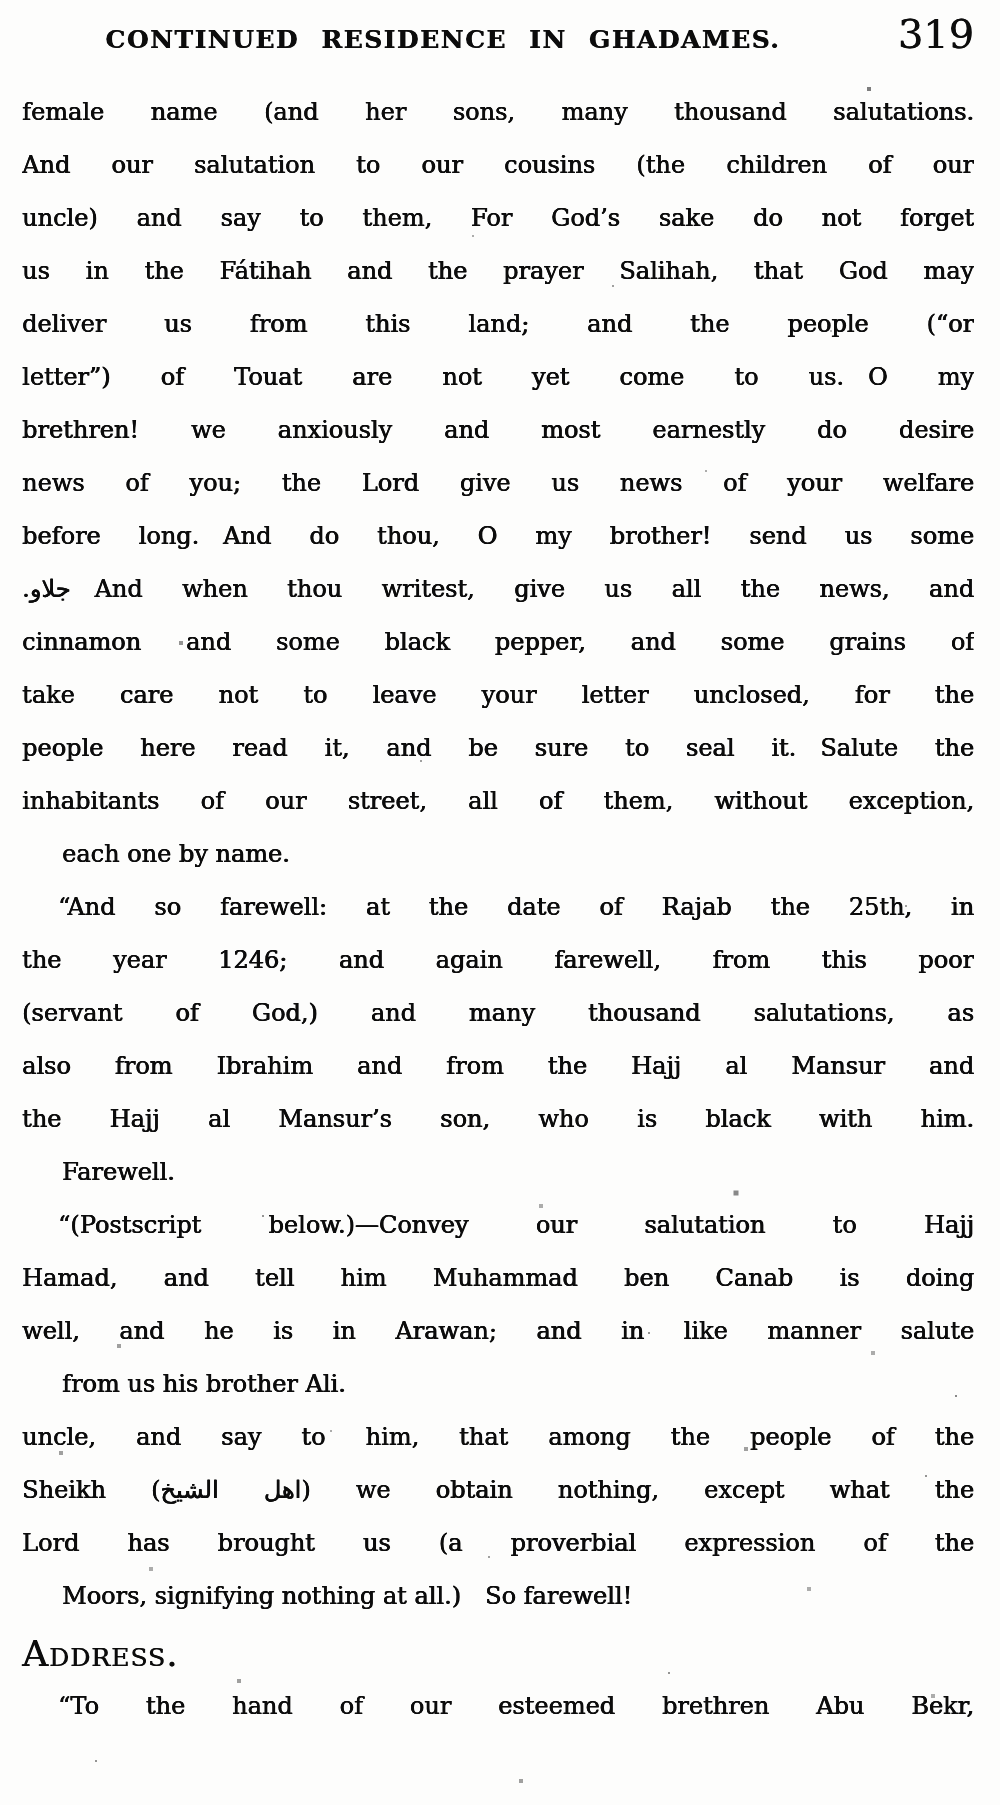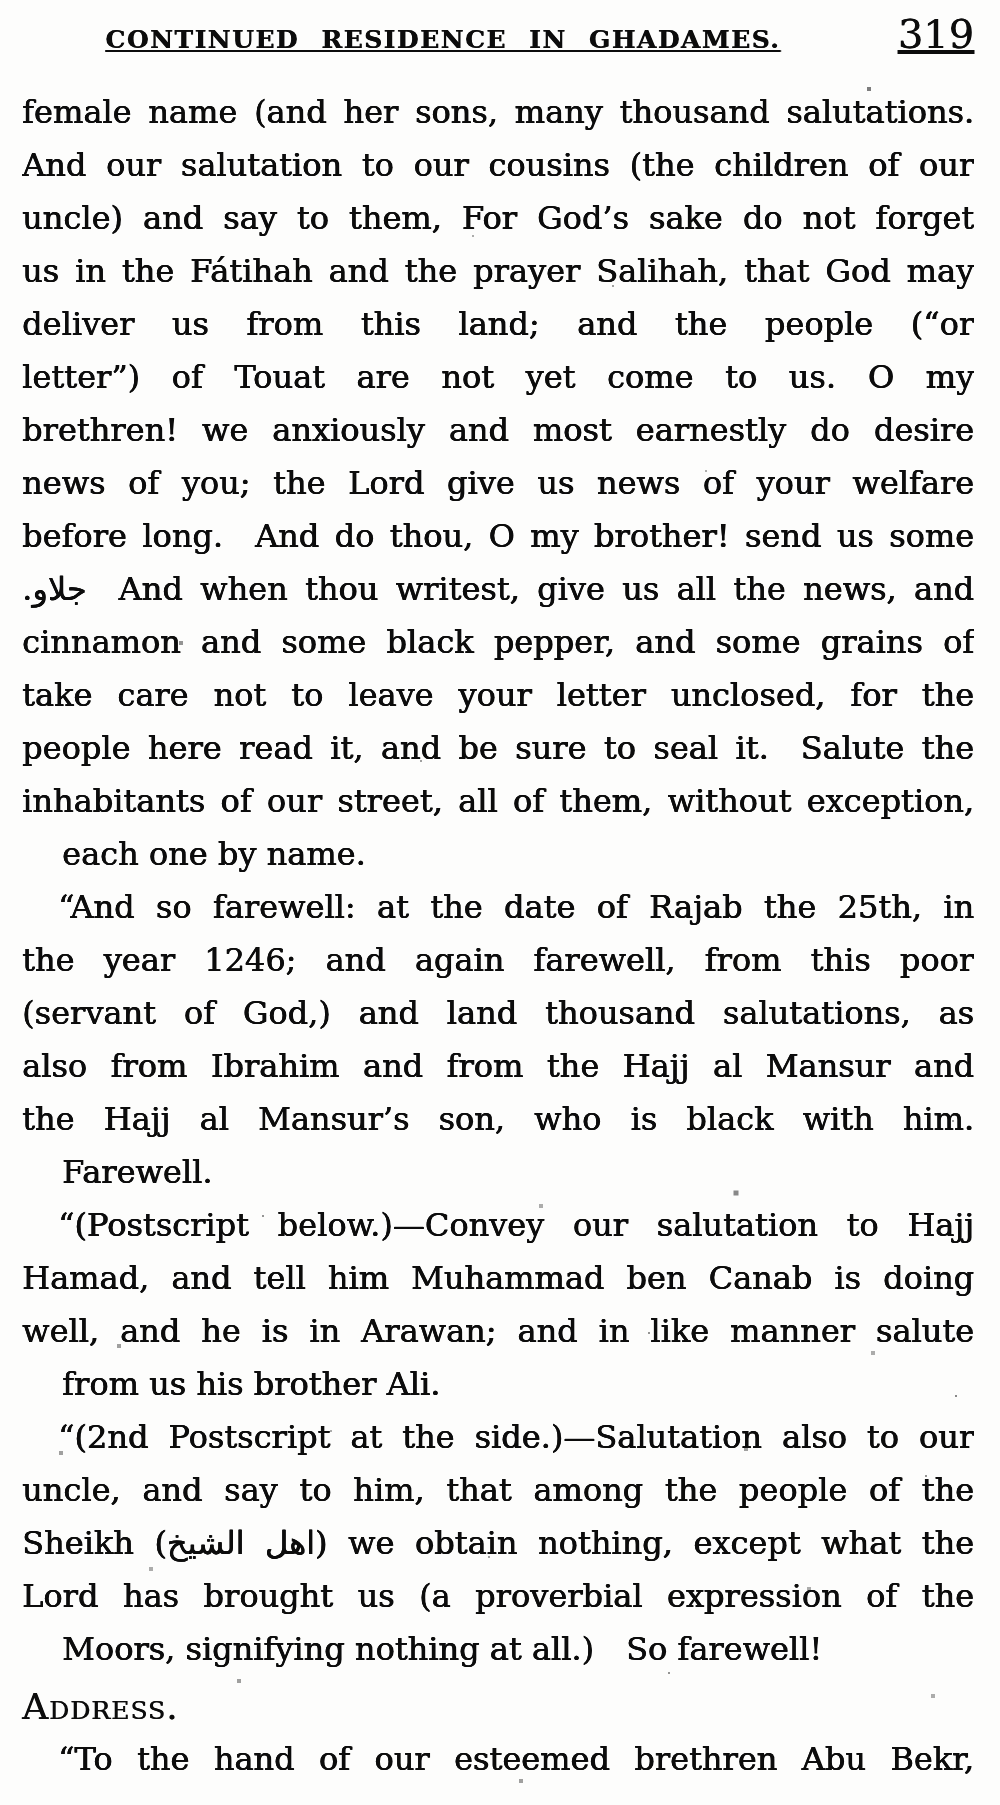--- a/index.html
+++ b/index.html
@@ -14,21 +14,20 @@
     position: relative;
     width: 1000px; height: 1805px;
     box-sizing: border-box;
     padding: 14px 26px 0 22px;
   }
   
   .running-head {
     display: flex;
     align-items: baseline;
     height: 46px;
-    text-decoration: underline;
   }
   .head-title {
     flex: 1;
     text-align: center;
     padding-right: 34px;
     font-size: 25px;
     font-weight: bold;
     letter-spacing: 1.5px;
     word-spacing: 12px;
     text-shadow: 0.5px 0 0 currentColor;
@@ -40,21 +39,21 @@
     text-shadow: 0.5px 0 0 currentColor;
   }
   
   .text-block {
     margin-top: 26px;
     width: 952px;
   }
   .line {
     height: 53px;
     line-height: 53px;
-    font-size: 32px;
+    font-size: 24px;
     text-align: justify;
     text-align-last: justify;
     text-justify: inter-word;
     text-shadow: 0.6px 0 0 currentColor, 0 0.4px 0 currentColor;
     overflow: hidden;
     hyphens: none;
   }
   .line.flush { text-align-last: left; margin-left: 40px; }
   .line.indent { text-indent: 36px; }
   .heading-line {
@@ -132,33 +131,32 @@
         <div class="line">جلاو.‏ And when thou writest, give us all the news, and</div>
         <div class="line">cinnamon and some black pepper, and some grains of</div>
         <div class="line">take care not to leave your letter unclosed, for the</div>
         <div class="line">people here read it, and be sure to seal it. Salute the</div>
         <div class="line">inhabitants of our street, all of them, without exception,</div>
         <div class="line flush">each one by name.</div>
       </div>
       <div>
         <div class="line indent">“And so farewell: at the date of Rajab the 25th, in</div>
         <div class="line">the year 1246; and again farewell, from this poor</div>
-        <div class="line">(servant of God,) and land thousand salutations, as</div>
+        <div class="line">(servant of God,) and many thousand salutations, as</div>
         <div class="line">also from Ibrahim and from the Hajj al Mansur and</div>
         <div class="line">the Hajj al Mansur’s son, who is black with him.</div>
         <div class="line flush">Farewell.</div>
       </div>
       <div>
         <div class="line indent">“(Postscript below.)—Convey our salutation to Hajj</div>
         <div class="line">Hamad, and tell him Muhammad ben Canab is doing</div>
         <div class="line">well, and he is in Arawan; and in like manner salute</div>
         <div class="line flush">from us his brother Ali.</div>
       </div>
       <div>
-        <div class="line indent">“(2nd Postscript at the side.)—Salutation also to our</div>
         <div class="line">uncle, and say to him, that among the people of the</div>
         <div class="line">Sheikh (اهل الشيخ) we obtain nothing, except what the</div>
         <div class="line">Lord has brought us (a proverbial expression of the</div>
         <div class="line flush">Moors, signifying nothing at all.) So farewell!</div>
       </div>
       <div class="heading-line">Address.</div>
       <div>
         <div class="line indent">“To the hand of our esteemed brethren Abu Bekr,</div>
       </div>
     </div>

